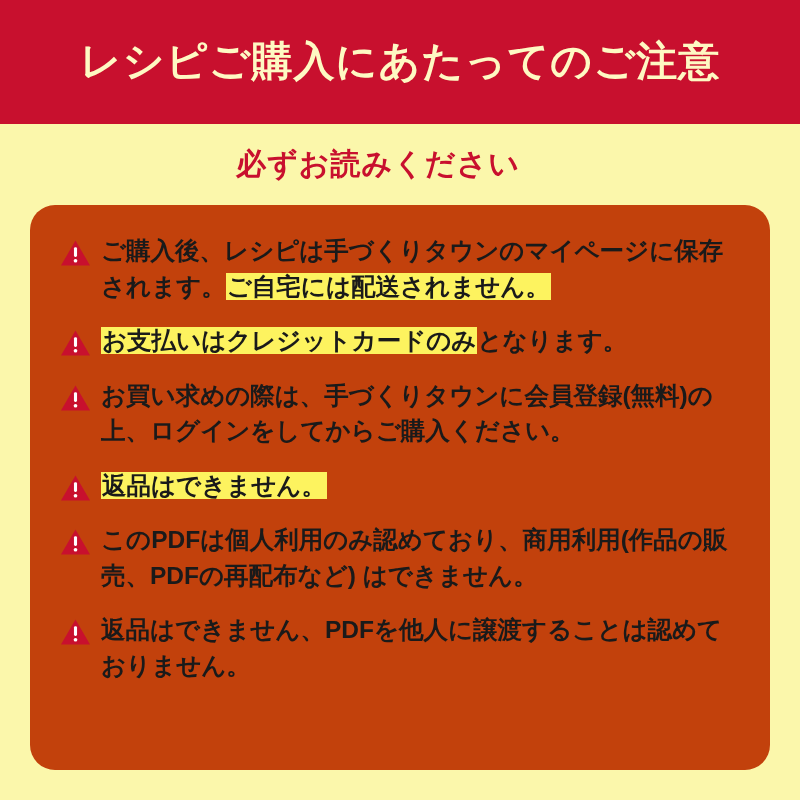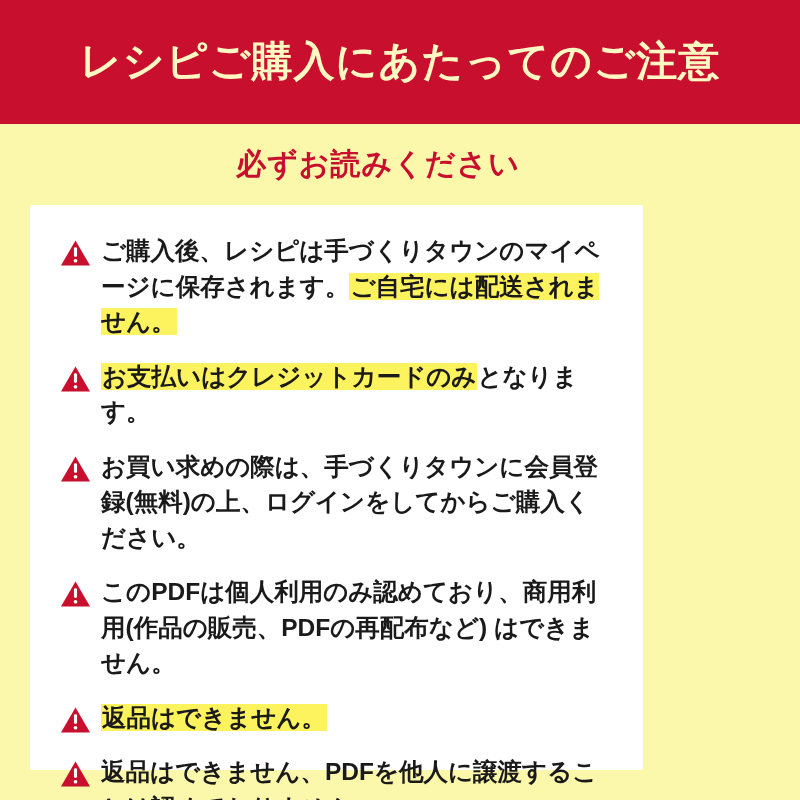--- a/index.html
+++ b/index.html
@@ -47,24 +47,24 @@
     text-align: center;
     color: #c8102e;
     font-size: 30px;
     font-weight: bold;
     letter-spacing: 1px;
   }
   .card {
     position: absolute;
     top: 205px;
     left: 30px;
-    width: 613px;
+    width: 740px;
     height: 565px;
-    background: #ffffff;
-    border-radius: 2px;
+    background: #c2410c;
+    border-radius: 25px;
     box-sizing: border-box;
     padding: 28px 30px 10px 30px;
   }
   .notice-list {
     list-style: none;
     margin: 0;
     padding: 0;
   }
   .notice-item {
     display: flex;
@@ -126,29 +126,29 @@
               <circle cx="16" cy="22" r="1.9" fill="#ffffff"></circle>
             </svg></span>
           <div class="notice-text"><span>お買い求めの際は、手づくりタウンに会員登録(無料)の上、ログインをしてからご購入ください。</span></div>
         </li>
         <li class="notice-item">
           <span class="warn-icon"><svg viewBox="0 0 32 28" width="31" height="28" aria-hidden="true">
               <path d="M16 1 L31 27 L1 27 Z" fill="#c8102e"></path>
               <rect x="14.4" y="8" width="3.2" height="10" rx="1.4" fill="#ffffff"></rect>
               <circle cx="16" cy="22" r="1.9" fill="#ffffff"></circle>
             </svg></span>
-          <div class="notice-text"><span>このPDFは個人利用のみ認めており、商用利用(作品の販売、PDFの再配布など) はできません。</span></div>
+          <div class="notice-text"><span class="hl">返品はできません。</span></div>
         </li>
         <li class="notice-item">
           <span class="warn-icon"><svg viewBox="0 0 32 28" width="31" height="28" aria-hidden="true">
               <path d="M16 1 L31 27 L1 27 Z" fill="#c8102e"></path>
               <rect x="14.4" y="8" width="3.2" height="10" rx="1.4" fill="#ffffff"></rect>
               <circle cx="16" cy="22" r="1.9" fill="#ffffff"></circle>
             </svg></span>
-          <div class="notice-text"><span class="hl">返品はできません。</span></div>
+          <div class="notice-text"><span>このPDFは個人利用のみ認めており、商用利用(作品の販売、PDFの再配布など) はできません。</span></div>
         </li>
         <li class="notice-item">
           <span class="warn-icon"><svg viewBox="0 0 32 28" width="31" height="28" aria-hidden="true">
               <path d="M16 1 L31 27 L1 27 Z" fill="#c8102e"></path>
               <rect x="14.4" y="8" width="3.2" height="10" rx="1.4" fill="#ffffff"></rect>
               <circle cx="16" cy="22" r="1.9" fill="#ffffff"></circle>
             </svg></span>
           <div class="notice-text"><span>返品はできません、PDFを他人に譲渡することは認めておりません。</span></div>
         </li>
       </ul>

